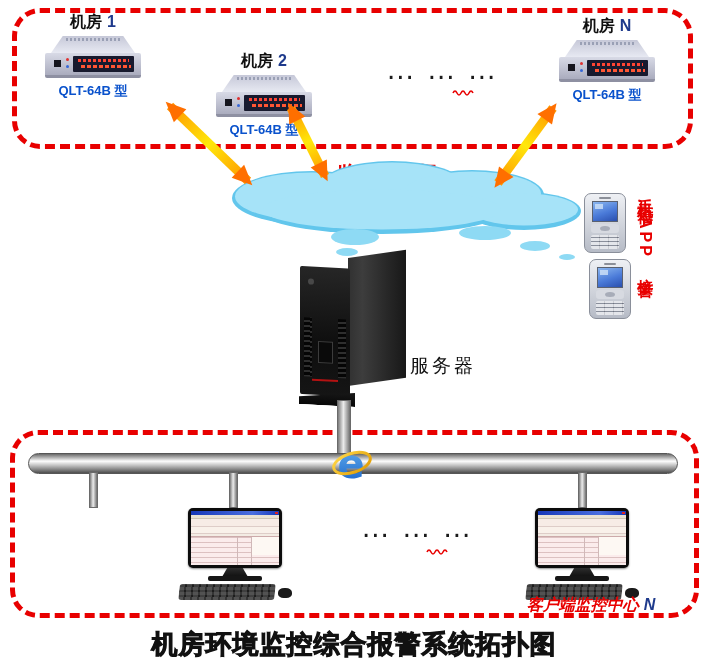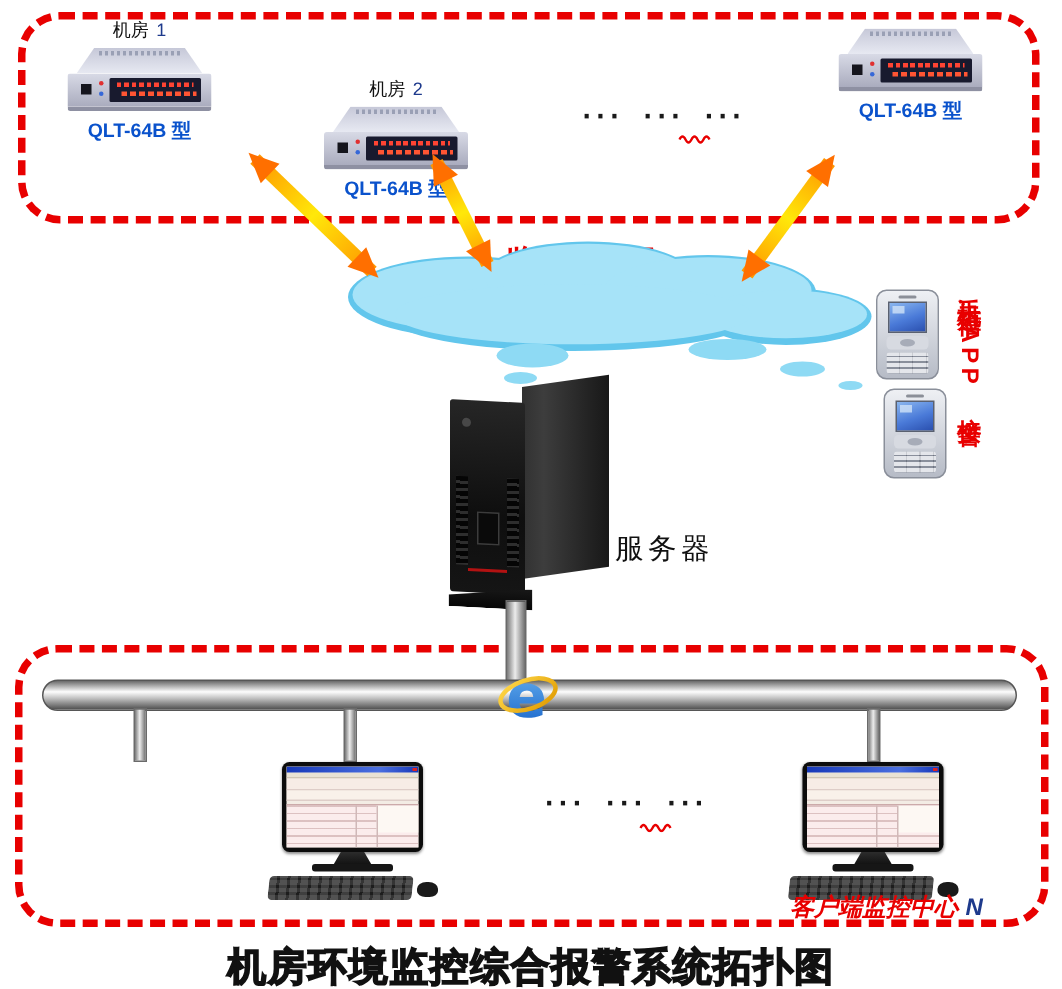--- a/index.html
+++ b/index.html
@@ -16,21 +16,21 @@
 
   .zone-label { position:absolute; color:#e80000; font-weight:bold; font-size:21px; letter-spacing:6px; white-space:nowrap;margin-top:40px; }
   .site-label   { left:337px; top:120px; }
   .center-label { left:361px; top:575px; }
 
   
   .room { position:absolute; width:120px; text-align:center; }
   .room-1 { left:33px;  top:12px; }
   .room-2 { left:204px; top:12px;margin-top:39px; }
   .room-n { left:547px; top:16px; }
-  .room-label { font-size:12px; font-weight:normal; color:#111; white-space:nowrap; }
+  .room-label { font-size:16px; font-weight:bold; color:#111; white-space:nowrap; }
   .num { color:#1e3a8c; margin-left:5px; }
 
   .device { position:relative; width:96px; height:44px; margin:3px auto 0; }
   .d-top { position:absolute; left:6px; top:0; width:84px; height:17px;
     background:linear-gradient(180deg,#c6c8d8,#e7e9f2);
     clip-path:polygon(14% 0,86% 0,100% 100%,0 100%); }
   .d-top::before { content:''; position:absolute; left:18%; top:2px; width:64%; height:3px;
     background:repeating-linear-gradient(90deg,#9aa0b5 0 2px,transparent 2px 4px); }
   .d-front { position:absolute; left:0; top:17px; width:96px; height:25px;
     background:linear-gradient(180deg,#d8dae6,#aaacbe); border-radius:2px; border-bottom:3px solid #8e90a2; }
@@ -176,20 +176,21 @@
           <div class="d-btn"></div>
           <div class="d-led-r"></div>
           <div class="d-led-b"></div>
           <div class="d-screen"></div>
         </div>
     </div>
     <div class="qlt-label">QLT-64B 型</div>
   </div>
 
   <div class="room room-n">
+    <div class="room-label"><span>机房</span><span class="num">N</span></div>
     <div class="device">
       <div class="d-top"></div>
       <div class="d-front">
           <div class="d-btn"></div>
           <div class="d-led-r"></div>
           <div class="d-led-b"></div>
           <div class="d-screen"></div>
         </div>
     </div>
     <div class="qlt-label">QLT-64B 型</div>

